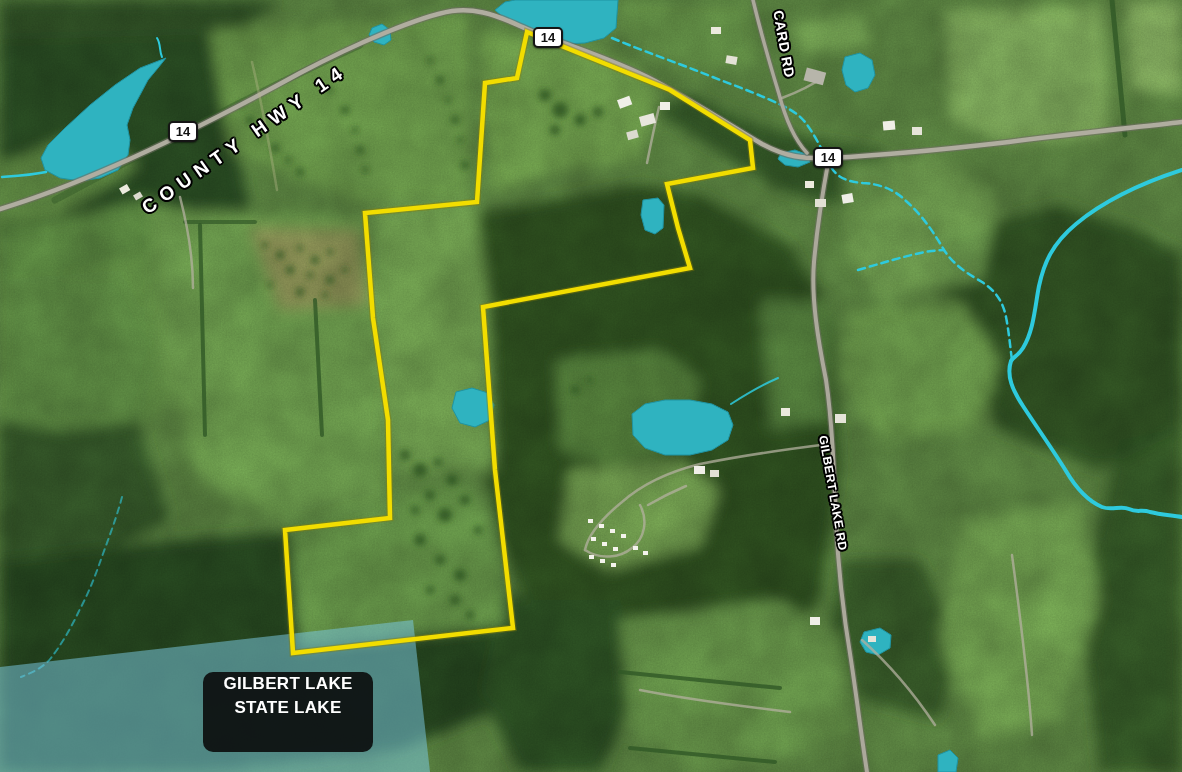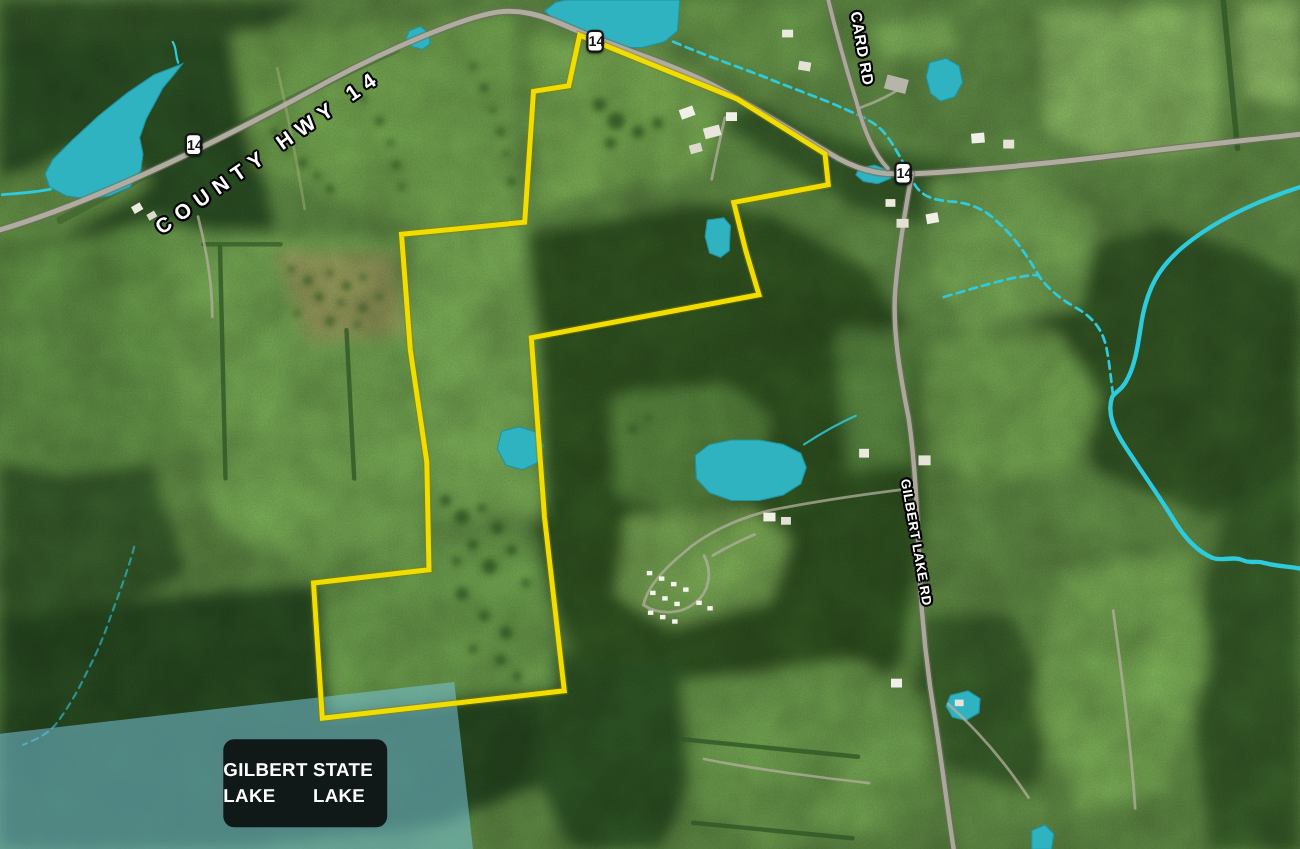--- a/index.html
+++ b/index.html
@@ -1,33 +1,33 @@
 <!DOCTYPE html>
 <html><head>
 <meta charset="utf-8">
 <style>
   html,body{margin:0;padding:0;background:#222;}
   .map-frame{position:relative;width:1182px;height:772px;overflow:hidden;
     font-family:"Liberation Sans",sans-serif;background:#6fa050;}
   .map-frame svg{position:absolute;left:0;top:0;}
-  .shield{position:absolute;width:16px;height:21px;background:#ffffff;border:2px solid #151515;
-    border-radius:5px;display:flex;align-items:center;
+  .shield{position:absolute;width:30px;height:21px;background:#ffffff;border:2px solid #151515;
+    border-radius:5px;display:flex;align-items:center;justify-content:center;
     font-weight:bold;font-size:13px;color:#111;box-shadow:0 1px 2px rgba(0,0,0,.55);box-sizing:border-box;}
   .road-label{position:absolute;color:#fff;font-weight:bold;white-space:nowrap;
     text-shadow:-1.5px -1.5px 0 #000,1.5px -1.5px 0 #000,-1.5px 1.5px 0 #000,1.5px 1.5px 0 #000,
       0 -2px 0 #000,0 2px 0 #000,-2px 0 0 #000,2px 0 0 #000;}
   .label-county{left:245px;top:139px;font-size:19px;letter-spacing:7px;
     transform:translate(-50%,-50%) rotate(-35deg);}
   .label-card{left:784px;top:44px;font-size:14px;letter-spacing:.5px;
     transform:translate(-50%,-50%) rotate(80deg);}
   .label-gilbert{left:833px;top:493px;font-size:12px;letter-spacing:.5px;
     transform:translate(-50%,-50%) rotate(80deg);}
-  .park-box{position:absolute;left:203px;top:672px;width:149px;height:80px;
-    background:rgba(8,8,8,.87);border-radius:10px;display:flex;flex-direction:row;
-    align-items:center;justify-content:center;color:#fff;font-weight:bold;font-size:17px;
+  .park-box{position:absolute;left:203px;top:672px;width:170px;height:80px;
+    background:rgba(8,8,8,.87);border-radius:10px;display:flex;flex-direction:column;
+    align-items:center;color:#fff;font-weight:bold;font-size:17px;
     line-height:1.4;letter-spacing:.3px;}
 </style>
 </head>
 <body>
 
 <div class="map-frame">
 
 <svg width="1182" height="772" viewBox="0 0 1182 772">
   <defs>
     <filter id="soft" x="-20%" y="-20%" width="140%" height="140%">

